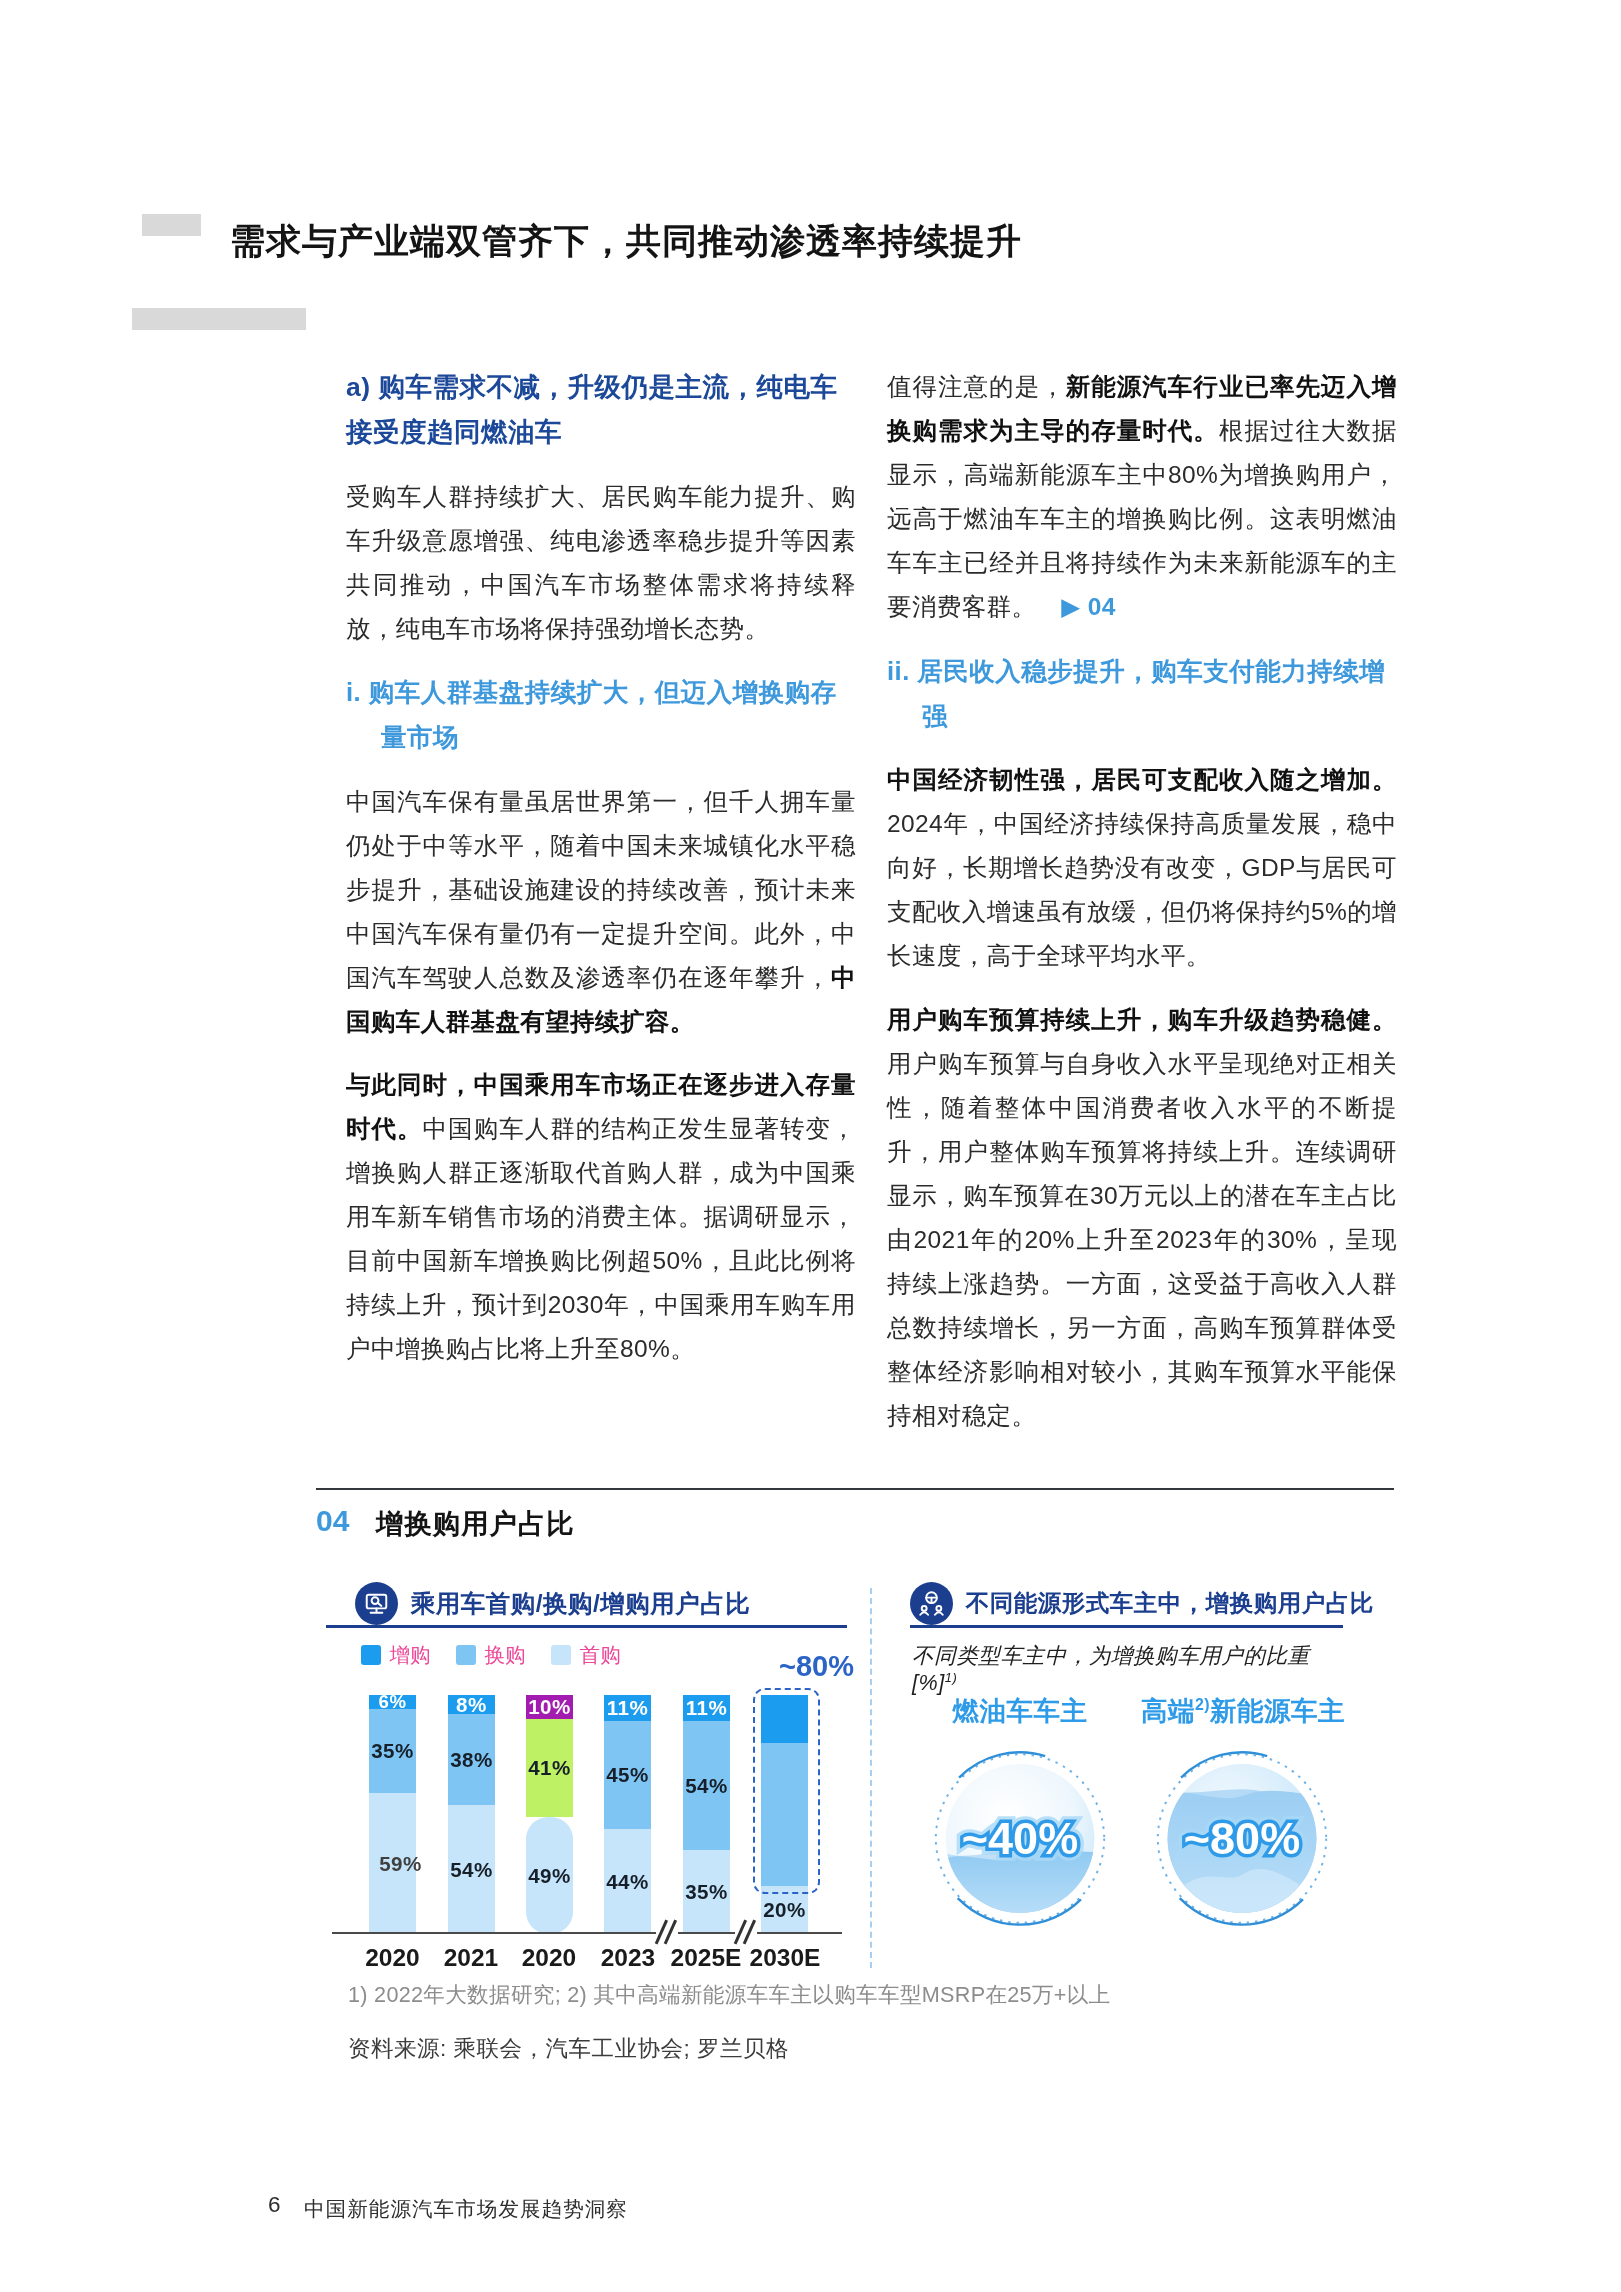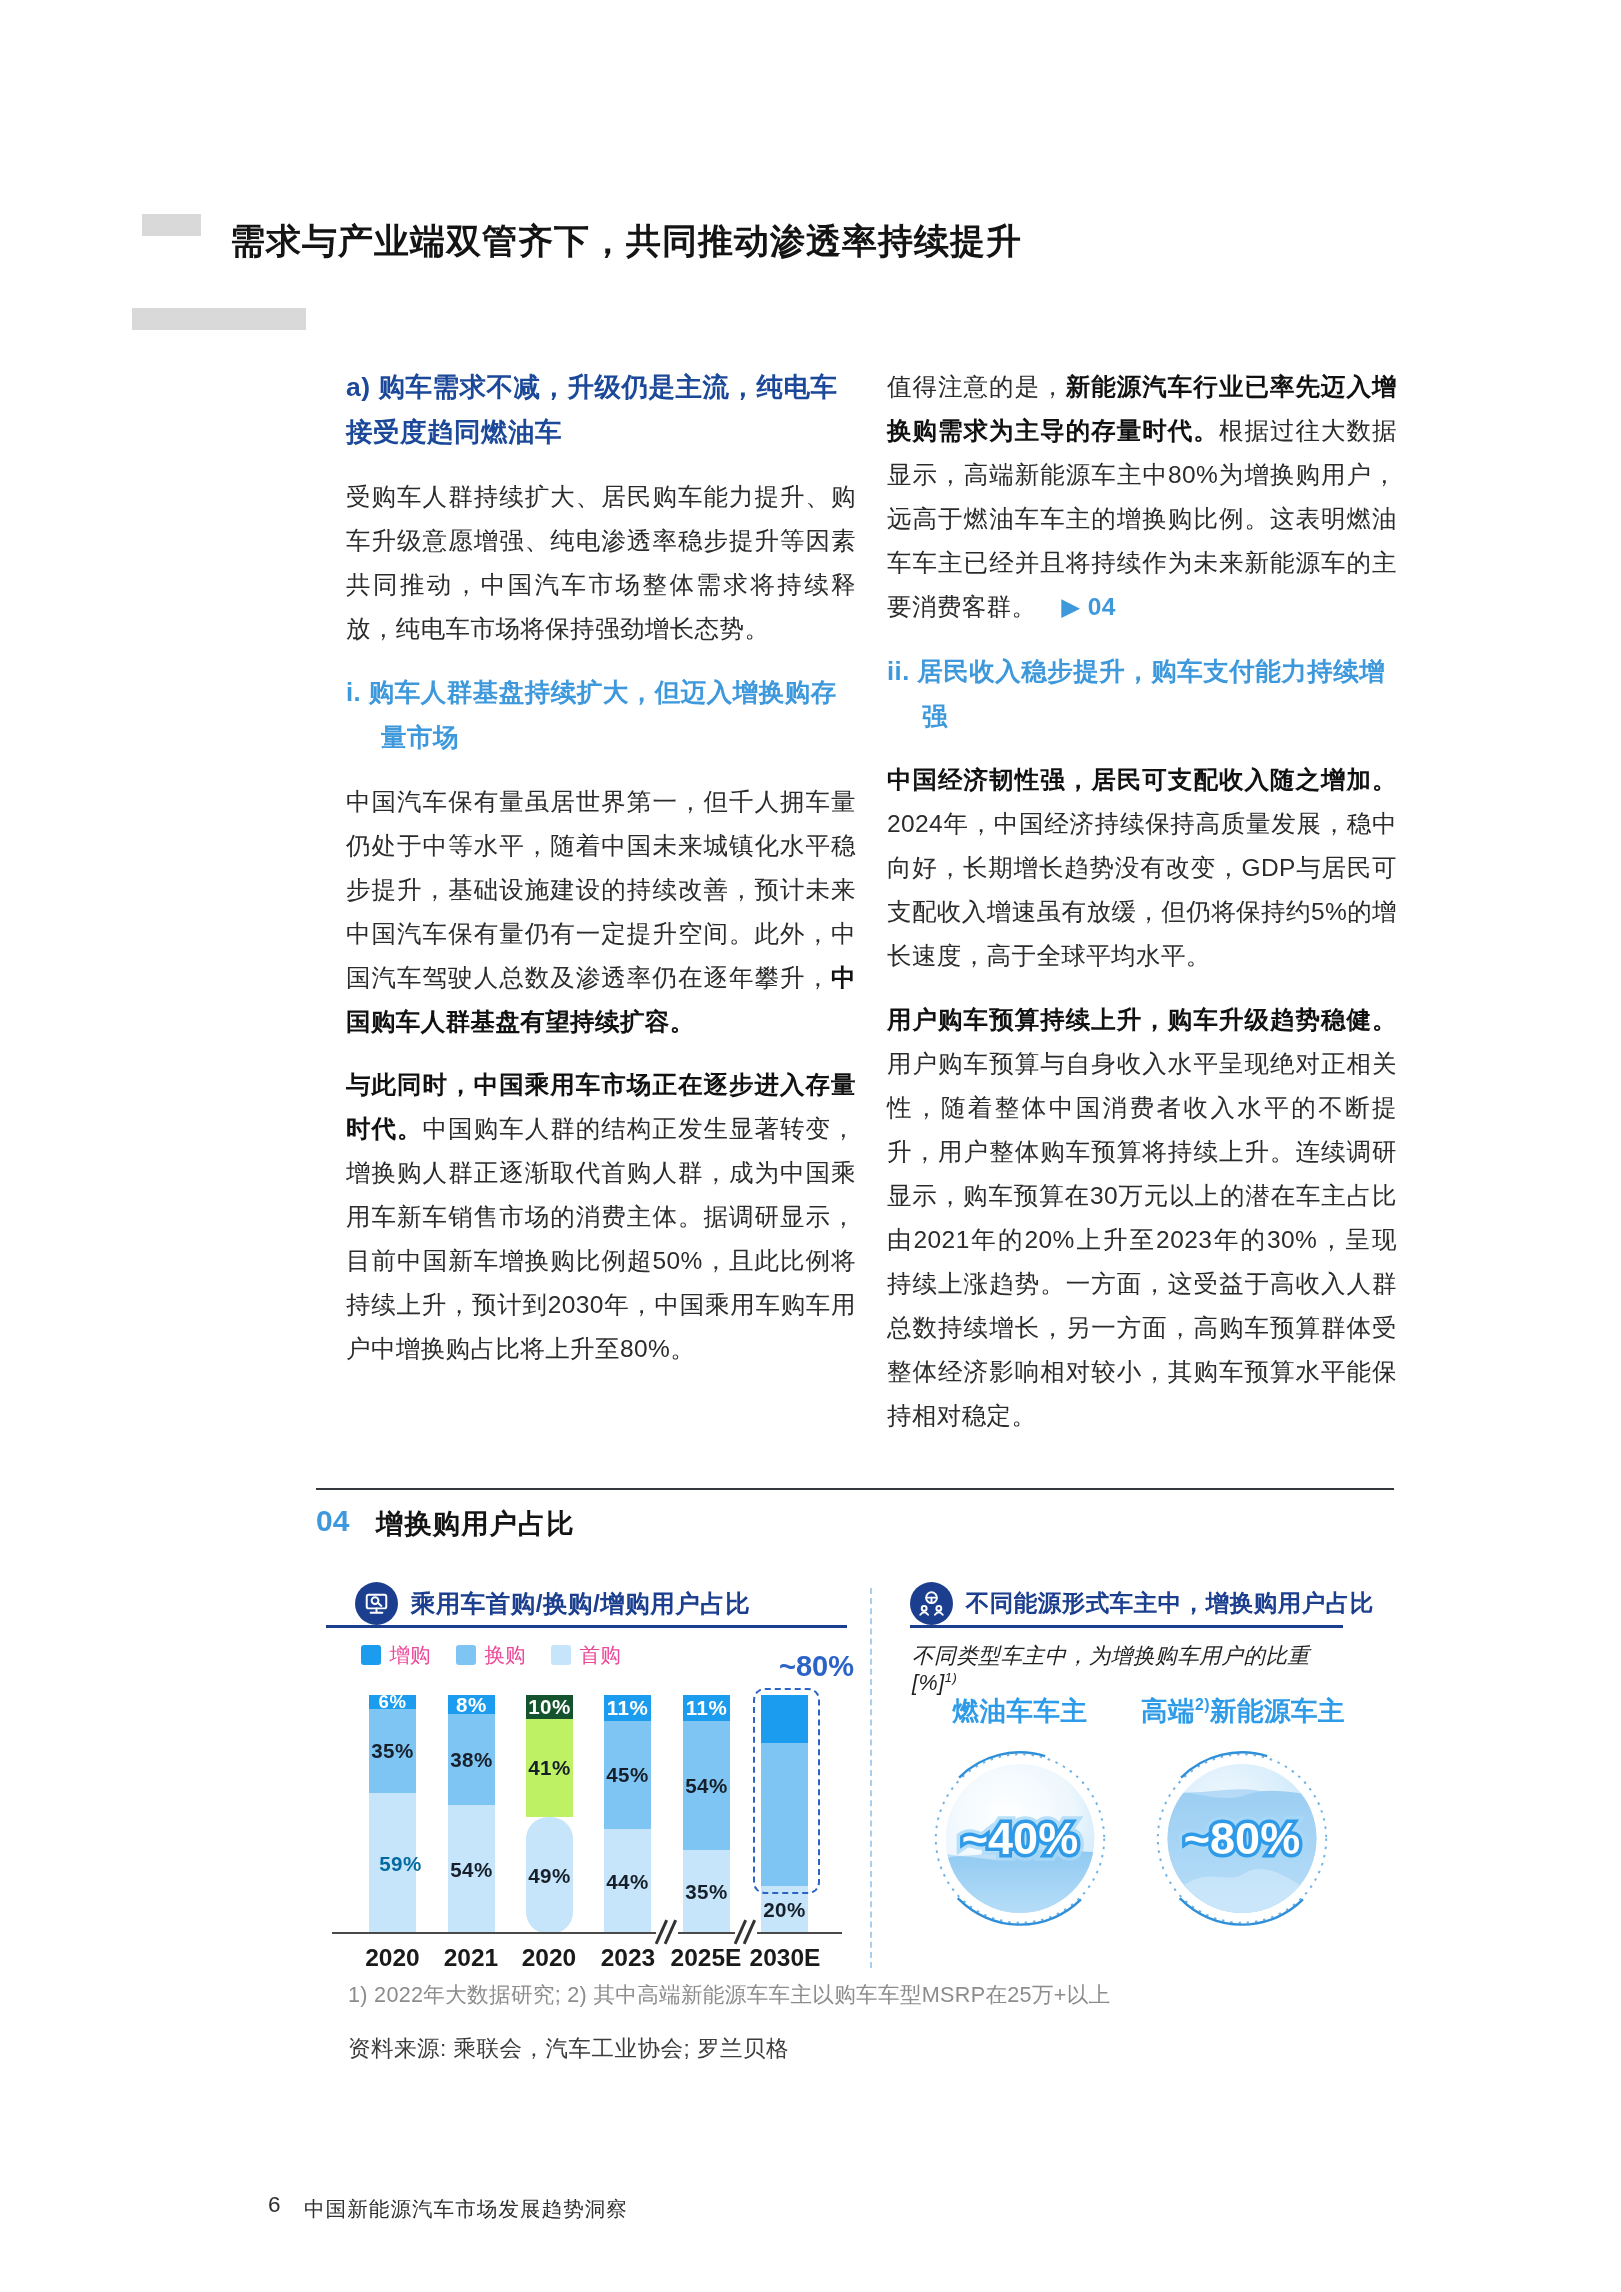--- a/index.html
+++ b/index.html
@@ -146,21 +146,21 @@
         <div class="seg" style="left: 278px; bottom: 213px; width: 47px; height: 26px; background: rgb(27, 156, 239);">
           <span class="seglab" style="color: rgb(255, 255, 255);">11%</span>
         </div>
         <div class="seg" style="left: 278px; bottom: 105px; width: 47px; height: 108px; background: rgb(126, 197, 243);">
           <span class="seglab" style="color: rgb(23, 32, 42);">45%</span>
         </div>
         <div class="seg" style="left: 278px; bottom: 0px; width: 47px; height: 105px; background: rgb(198, 229, 250);">
           <span class="seglab" style="color: rgb(23, 32, 42);">44%</span>
         </div>
         <div class="xlab" style="left: 184px;">2020</div>
-        <div class="seg" style="left: 200px; bottom: 215px; width: 47px; height: 24px; background: #14532d;">
+        <div class="seg" style="left: 200px; bottom: 215px; width: 47px; height: 24px; background: #a21caf;">
           <span class="seglab" style="color: rgb(255, 255, 255);">10%</span>
         </div>
         <div class="seg" style="left: 200px; bottom: 117px; width: 47px; height: 98px; background: #bef264;">
           <span class="seglab" style="color: rgb(23, 32, 42);">41%</span>
         </div>
         <div class="seg" style="left: 200px; bottom: 0px; width: 47px; height: 117px; background: rgb(198, 229, 250); border-radius: 22px;">
           <span class="seglab" style="color: rgb(23, 32, 42);">49%</span>
         </div>
         <div class="xlab" style="left: 106px;">2021</div>
         <div class="seg" style="left: 122px; bottom: 220px; width: 47px; height: 19px; background: rgb(27, 156, 239);">
@@ -173,21 +173,21 @@
           <span class="seglab" style="color: rgb(23, 32, 42);">54%</span>
         </div>
         <div class="xlab" style="left: 27.4px;">2020</div>
         <div class="seg" style="left: 43px; bottom: 225px; width: 47px; height: 14.3px; background: rgb(27, 156, 239);">
           <span class="seglab" style="color: rgb(255, 255, 255); font-size: 18.6px;">6%</span>
         </div>
         <div class="seg" style="left: 43px; bottom: 141px; width: 47px; height: 84px; background: rgb(126, 197, 243);">
           <span class="seglab" style="color: rgb(23, 32, 42);">35%</span>
         </div>
         <div class="seg" style="left: 43px; bottom: 0px; width: 47px; height: 141px; background: rgb(198, 229, 250);">
-          <span class="seglab" style="color: #0369a1; padding-left: 16px;">59%</span>
+          <span class="seglab" style="color: #404040; padding-left: 16px;">59%</span>
         </div>
       <div class="axis"></div>
       <div class="brk" style="left:330px;"></div>
       <div class="brk" style="left:409px;"></div>
       <div class="callout"></div>
       <div class="callout-lab">~80%</div>
     </div>
   </div>
 
   <div class="divider"></div>

